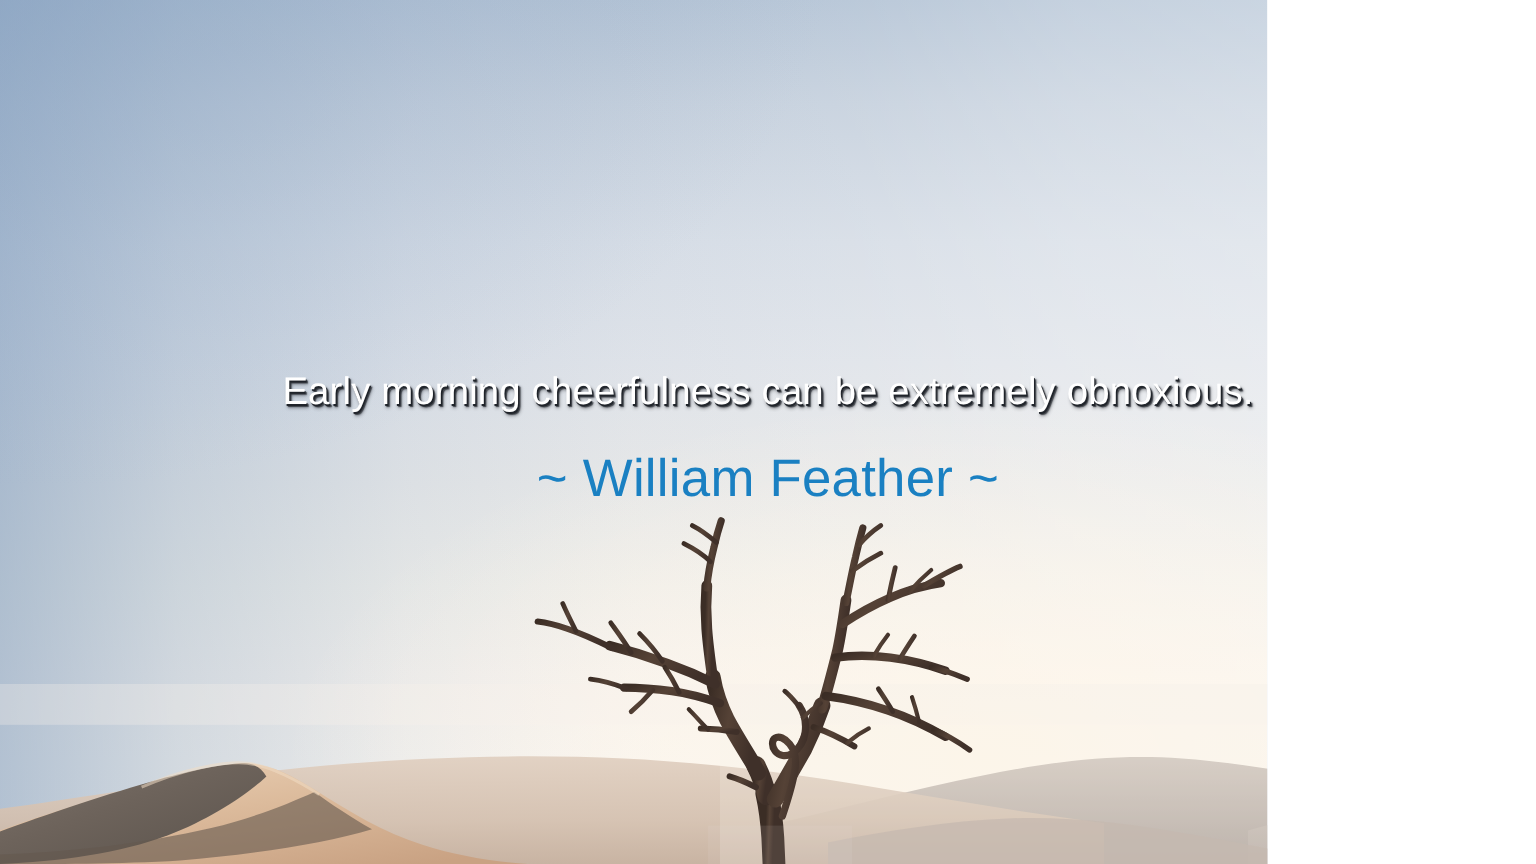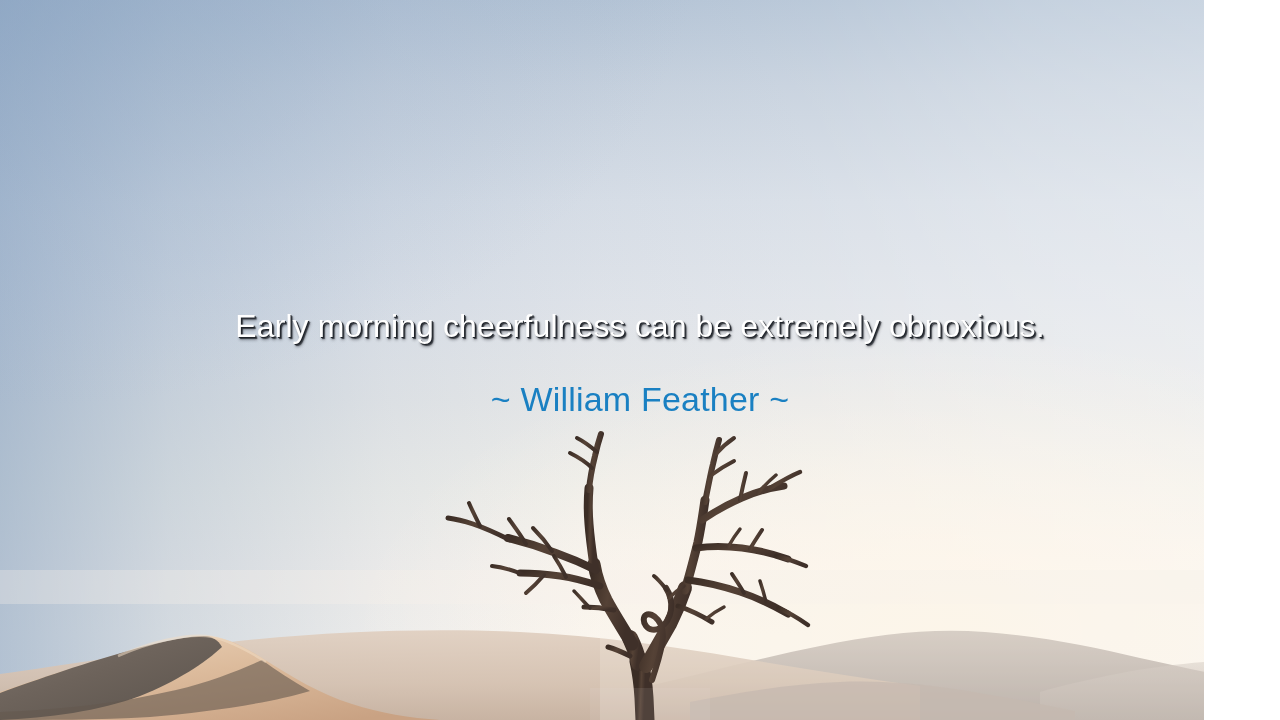--- a/index.html
+++ b/index.html
@@ -7,21 +7,21 @@
     margin: 0;
     padding: 0;
     background: #ffffff;
   }
   body {
     font-family: "Liberation Sans", sans-serif;
   }
 
   #stage {
     position: relative;
-    width: 1204px;
+    width: 1056px;
     height: 720px;
     overflow: hidden;
     background: #dfe3ea;
   }
 
   
   .bg-layer {
     position: absolute;
     inset: 0;
     pointer-events: none;
@@ -109,21 +109,21 @@
        1px 1px 0 rgba(30,34,40,0.95),
        2px 2px 1px rgba(30,34,40,0.80),
        2px 3px 3px rgba(30,34,40,0.45);
     white-space: nowrap;
   }
   #author-text {
     position: absolute;
     left: 0;
     top: 378px;
     width: 1280px;
-    font-size: 34px;
+    font-size: 44px;
     line-height: 42px;
     font-weight: 400;
     color: #1a80c2;
     letter-spacing: 0.2px;
     white-space: nowrap;
   }
 </style>
 </head>
 <body>
 

